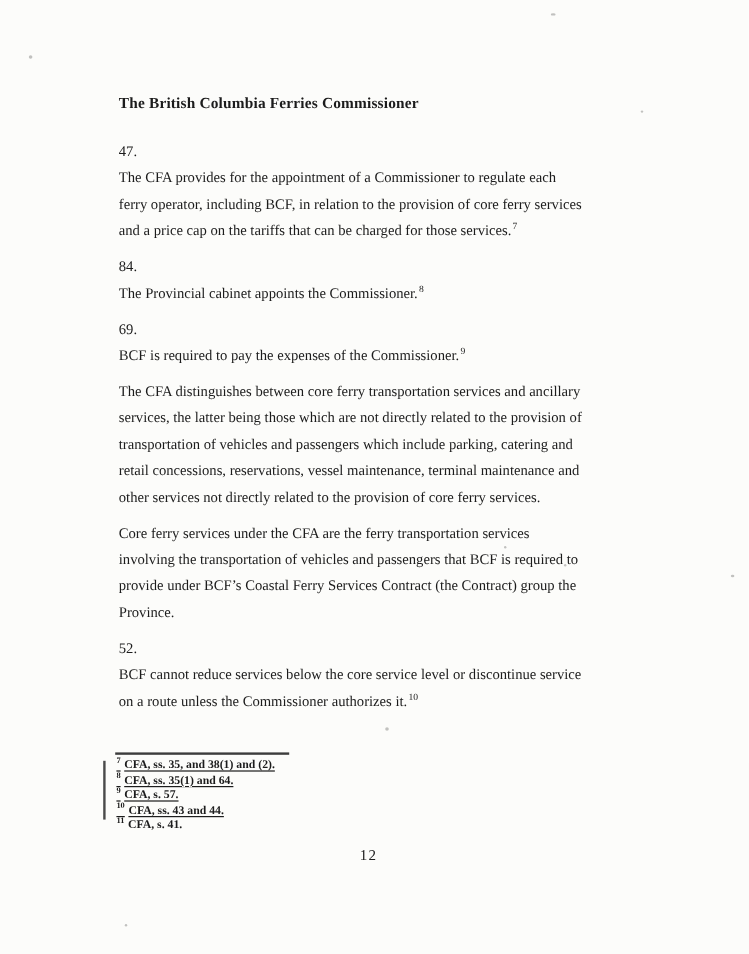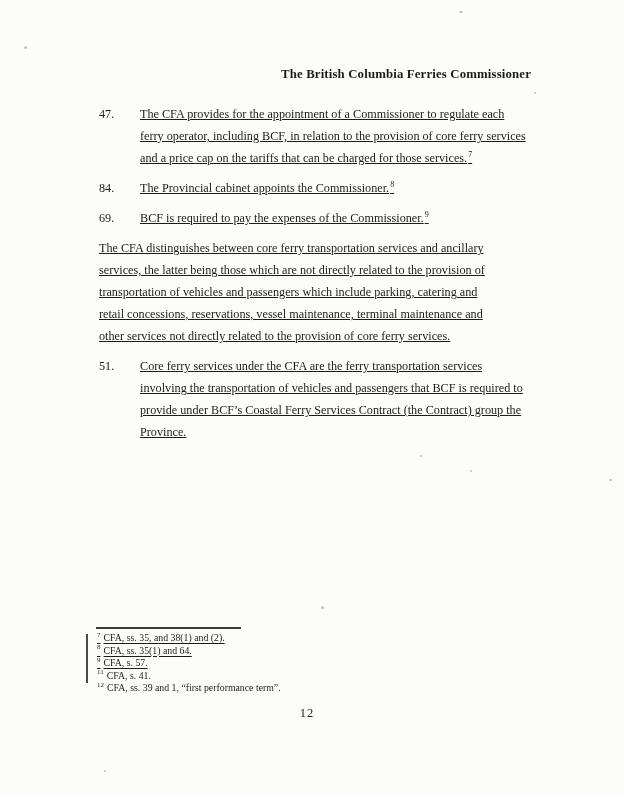--- a/index.html
+++ b/index.html
@@ -16,36 +16,35 @@
   .content {
     position: absolute;
     left: 99px;
     top: 63px;
     width: 432px;
   }
   .heading {
     font-size: 12.8px;
     font-weight: bold;
     letter-spacing: 0.15px;
-    margin: 4px 0 21px 0;
-    text-align: right;
+    margin: 16px 0 21px 0;
   }
   .paragraph {
     display: flex;
     font-size: 12.2px;
     line-height: 22px;
     margin-bottom: 8px;
+    flex-direction: column;
   }
   .para-number {
     width: 41px;
     flex: none;
   }
   .para-text {
     width: 389px;
-    text-decoration: underline;
   }
   .fn-ref {
     font-size: 8px;
     line-height: 0;
     vertical-align: super;
     margin-left: 1px;
   }
   .footnote-sep {
     position: absolute;
     left: 96px;
@@ -62,20 +61,21 @@
     height: 49px;
     background: #4a4a4a;
   }
   .footnotes {
     position: absolute;
     left: 97px;
     top: 632px;
     width: 410px;
     font-size: 9.8px;
     line-height: 12.5px;
+    font-weight: bold;
   }
   .footnote sup {
     font-size: 7px;
     line-height: 0;
     margin-right: 3px;
   }
   .footnote.underlined .fn-content {
     text-decoration: underline;
     text-decoration-thickness: 1px;
     text-underline-offset: 2px;
@@ -113,34 +113,37 @@
           <span class="para-text">The Provincial cabinet appoints the Commissioner.<sup class="fn-ref">8</sup></span>
         </div>
         <div class="paragraph">
           <span class="para-number">69.</span>
           <span class="para-text">BCF is required to pay the expenses of the Commissioner.<sup class="fn-ref">9</sup></span>
         </div>
         <div class="paragraph">
           <span class="para-text">The CFA distinguishes between core ferry transportation services and ancillary services, the latter being those which are not directly related to the provision of transportation of vehicles and passengers which include parking, catering and retail concessions, reservations, vessel maintenance, terminal maintenance and other services not directly related to the provision of core ferry services.</span>
         </div>
         <div class="paragraph">
-          <span class="para-number">51.</span>
           <span class="para-text">Core ferry services under the CFA are the ferry transportation services involving the transportation of vehicles and passengers that BCF is required to provide under BCF’s Coastal Ferry Services Contract (the Contract) group the Province.</span>
+        </div>
+        <div class="paragraph">
+          <span class="para-number">52.</span>
+          <span class="para-text">BCF cannot reduce services below the core service level or discontinue service on a route unless the Commissioner authorizes it.<sup class="fn-ref">10</sup></span>
         </div>
       </div>
   </div>
 
   <div class="footnote-sep"></div>
   <div class="change-bar"></div>
   <div id="footnotes" class="footnotes">
       <div class="footnote underlined"><span class="fn-content"><sup>7</sup><span>CFA, ss. 35, and 38(1) and (2).</span></span></div>
       <div class="footnote underlined"><span class="fn-content"><sup>8</sup><span>CFA, ss. 35(1) and 64.</span></span></div>
       <div class="footnote underlined"><span class="fn-content"><sup>9</sup><span>CFA, s. 57.</span></span></div>
+      <div class="footnote underlined"><span class="fn-content"><sup>10</sup><span>CFA, ss. 43 and 44.</span></span></div>
       <div class="footnote"><span class="fn-content"><sup>11</sup><span>CFA, s. 41.</span></span></div>
-      <div class="footnote"><span class="fn-content"><sup>12</sup><span>CFA, ss. 39 and 1, “first performance term”.</span></span></div>
     </div>
 
   <div class="page-number">12</div>
 
   <div class="speck" style="left:459px; top:11px; width:4px; height:2px;"></div>
   <div class="speck" style="left:24px; top:46px; width:3px; height:3px;"></div>
   <div class="speck" style="left:321px; top:606px; width:3px; height:3px;"></div>
   <div class="speck" style="left:534px; top:92px; width:2px; height:2px;"></div>
   <div class="speck" style="left:470px; top:470px; width:2px; height:2px;"></div>
   <div class="speck" style="left:420px; top:455px; width:2px; height:2px;"></div>

